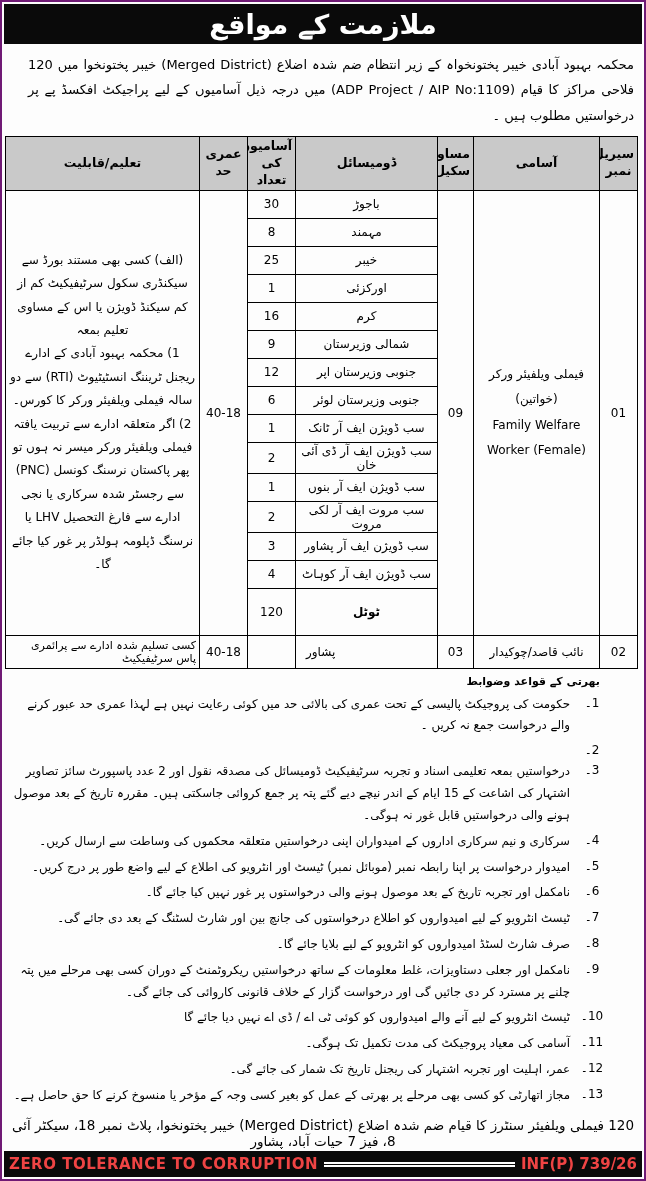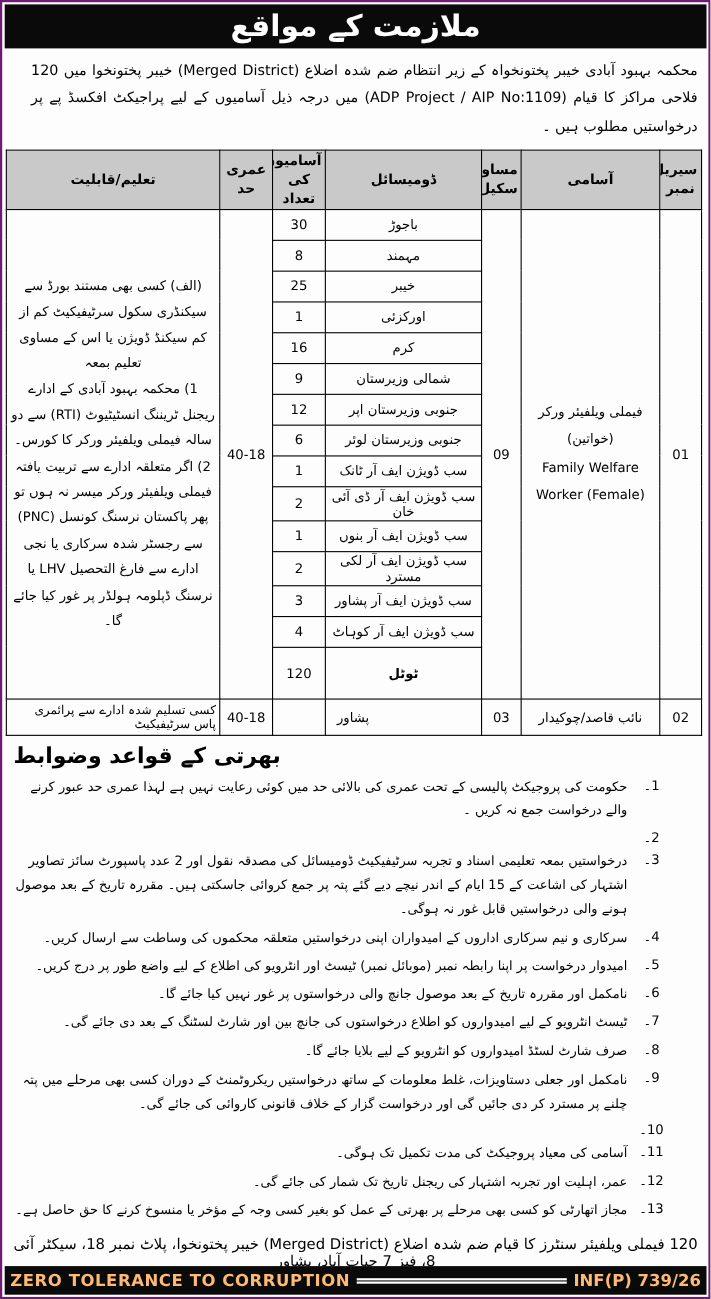--- a/index.html
+++ b/index.html
@@ -45,41 +45,41 @@
   td.count{font-size:13px;}
   tr.total-row td{height:44px;text-align:center;}
   td.total-label{font-size:18px;font-weight:bold;}
   td.total-count{font-size:14px;}
   tr.row2 td{height:30px;text-align:center;font-size:12px;}
   tr.row2 td.domicile2{text-align:left;padding-left:10px;}
   tr.row2 td.edu2{font-size:11px;text-align:right;}
   
   .rules{padding:4px 10px 0 10px;}
   .rules-heading{
-    text-align:left;padding:2px 34px 2px 0;font-size:20px;font-weight:bold;
+    text-align:right;padding:2px 34px 2px 0;font-size:11px;font-weight:bold;
   }
   .rule{
     display:flex;direction:rtl;align-items:flex-start;
     padding:0 20px 0 0;margin:4px 0;
   }
   .rule-num{flex:0 0 44px;text-align:center;font-size:12px;padding-top:2px;}
   .rule-text{flex:1;text-align:right;font-size:11.8px;line-height:1.85;}
   
   .signature-band{
     margin:6px 2px 0 2px;height:46px;background:#0a0a0a;color:#fff;
     display:flex;align-items:center;justify-content:center;
     font-size:23px;font-weight:bold;
   }
   .address{
     padding:6px 8px 4px 8px;text-align:center;font-size:13.5px;direction:rtl;
   }
   
   .bottom-bar{
     position:absolute;left:2px;right:2px;bottom:2px;height:26px;background:#0a0a0a;
-    color:#fdba74;display:flex;align-items:center;direction:ltr;
+    color:#ef4444;display:flex;align-items:center;direction:ltr;
     padding:0 5px;box-sizing:border-box;font-weight:bold;
   }
   .zero-text{font-size:15px;letter-spacing:0.5px;}
   .bar-divider{
     flex:1;height:5px;margin:0 6px;align-self:center;
     border-top:2px solid #fff;border-bottom:2px solid #fff;box-sizing:border-box;
   }
   .inf-text{font-size:15px;}
 </style>
 </head>
@@ -162,21 +162,21 @@
     </tr>
     <tr class="quota-row">
       <td class="region">سب ڈویژن ایف آر ڈی آئی خان</td>
       <td class="count">2</td>
     </tr>
     <tr class="quota-row">
       <td class="region">سب ڈویژن ایف آر بنوں</td>
       <td class="count">1</td>
     </tr>
     <tr class="quota-row">
-      <td class="region">سب ڈویژن ایف آر لکی مسترد</td>
+      <td class="region">سب مروت ایف آر لکی مروت</td>
       <td class="count">2</td>
     </tr>
     <tr class="quota-row">
       <td class="region">سب ڈویژن ایف آر پشاور</td>
       <td class="count">3</td>
     </tr>
     <tr class="quota-row">
       <td class="region">سب ڈویژن ایف آر کوہاٹ</td>
       <td class="count">4</td>
     </tr>
@@ -214,36 +214,37 @@
     <div class="rule">
       <span class="rule-num">4۔</span>
       <span class="rule-text">سرکاری و نیم سرکاری اداروں کے امیدواران اپنی درخواستیں متعلقہ محکموں کی وساطت سے ارسال کریں۔</span>
     </div>
     <div class="rule">
       <span class="rule-num">5۔</span>
       <span class="rule-text">امیدوار درخواست پر اپنا رابطہ نمبر (موبائل نمبر) ٹیسٹ اور انٹرویو کی اطلاع کے لیے واضع طور پر درج کریں۔</span>
     </div>
     <div class="rule">
       <span class="rule-num">6۔</span>
-      <span class="rule-text">نامکمل اور مقررہ تاریخ کے بعد موصول جانچ والی درخواستوں پر غور نہیں کیا جائے گا۔</span>
+      <span class="rule-text">نامکمل اور تجربہ تاریخ کے بعد موصول ہونے والی درخواستوں پر غور نہیں کیا جائے گا۔</span>
     </div>
     <div class="rule">
       <span class="rule-num">7۔</span>
       <span class="rule-text">ٹیسٹ انٹرویو کے لیے امیدواروں کو اطلاع درخواستوں کی جانچ بین اور شارٹ لسٹنگ کے بعد دی جائے گی۔</span>
     </div>
     <div class="rule">
       <span class="rule-num">8۔</span>
       <span class="rule-text">صرف شارٹ لسٹڈ امیدواروں کو انٹرویو کے لیے بلایا جائے گا۔</span>
     </div>
     <div class="rule">
       <span class="rule-num">9۔</span>
       <span class="rule-text">نامکمل اور جعلی دستاویزات، غلط معلومات کے ساتھ درخواستیں ریکروٹمنٹ کے دوران کسی بھی مرحلے میں پتہ چلنے پر مسترد کر دی جائیں گی اور درخواست گزار کے خلاف قانونی کاروائی کی جائے گی۔</span>
     </div>
     <div class="rule">
       <span class="rule-num">10۔</span>
+      <span class="rule-text">ٹیسٹ انٹرویو کے لیے آنے والے امیدواروں کو کوئی ٹی اے / ڈی اے نہیں دیا جائے گا</span>
     </div>
     <div class="rule">
       <span class="rule-num">11۔</span>
       <span class="rule-text">آسامی کی معیاد پروجیکٹ کی مدت تکمیل تک ہوگی۔</span>
     </div>
     <div class="rule">
       <span class="rule-num">12۔</span>
       <span class="rule-text">عمر، اہلیت اور تجربہ اشتہار کی ریجنل تاریخ تک شمار کی جائے گی۔</span>
     </div>
     <div class="rule">

